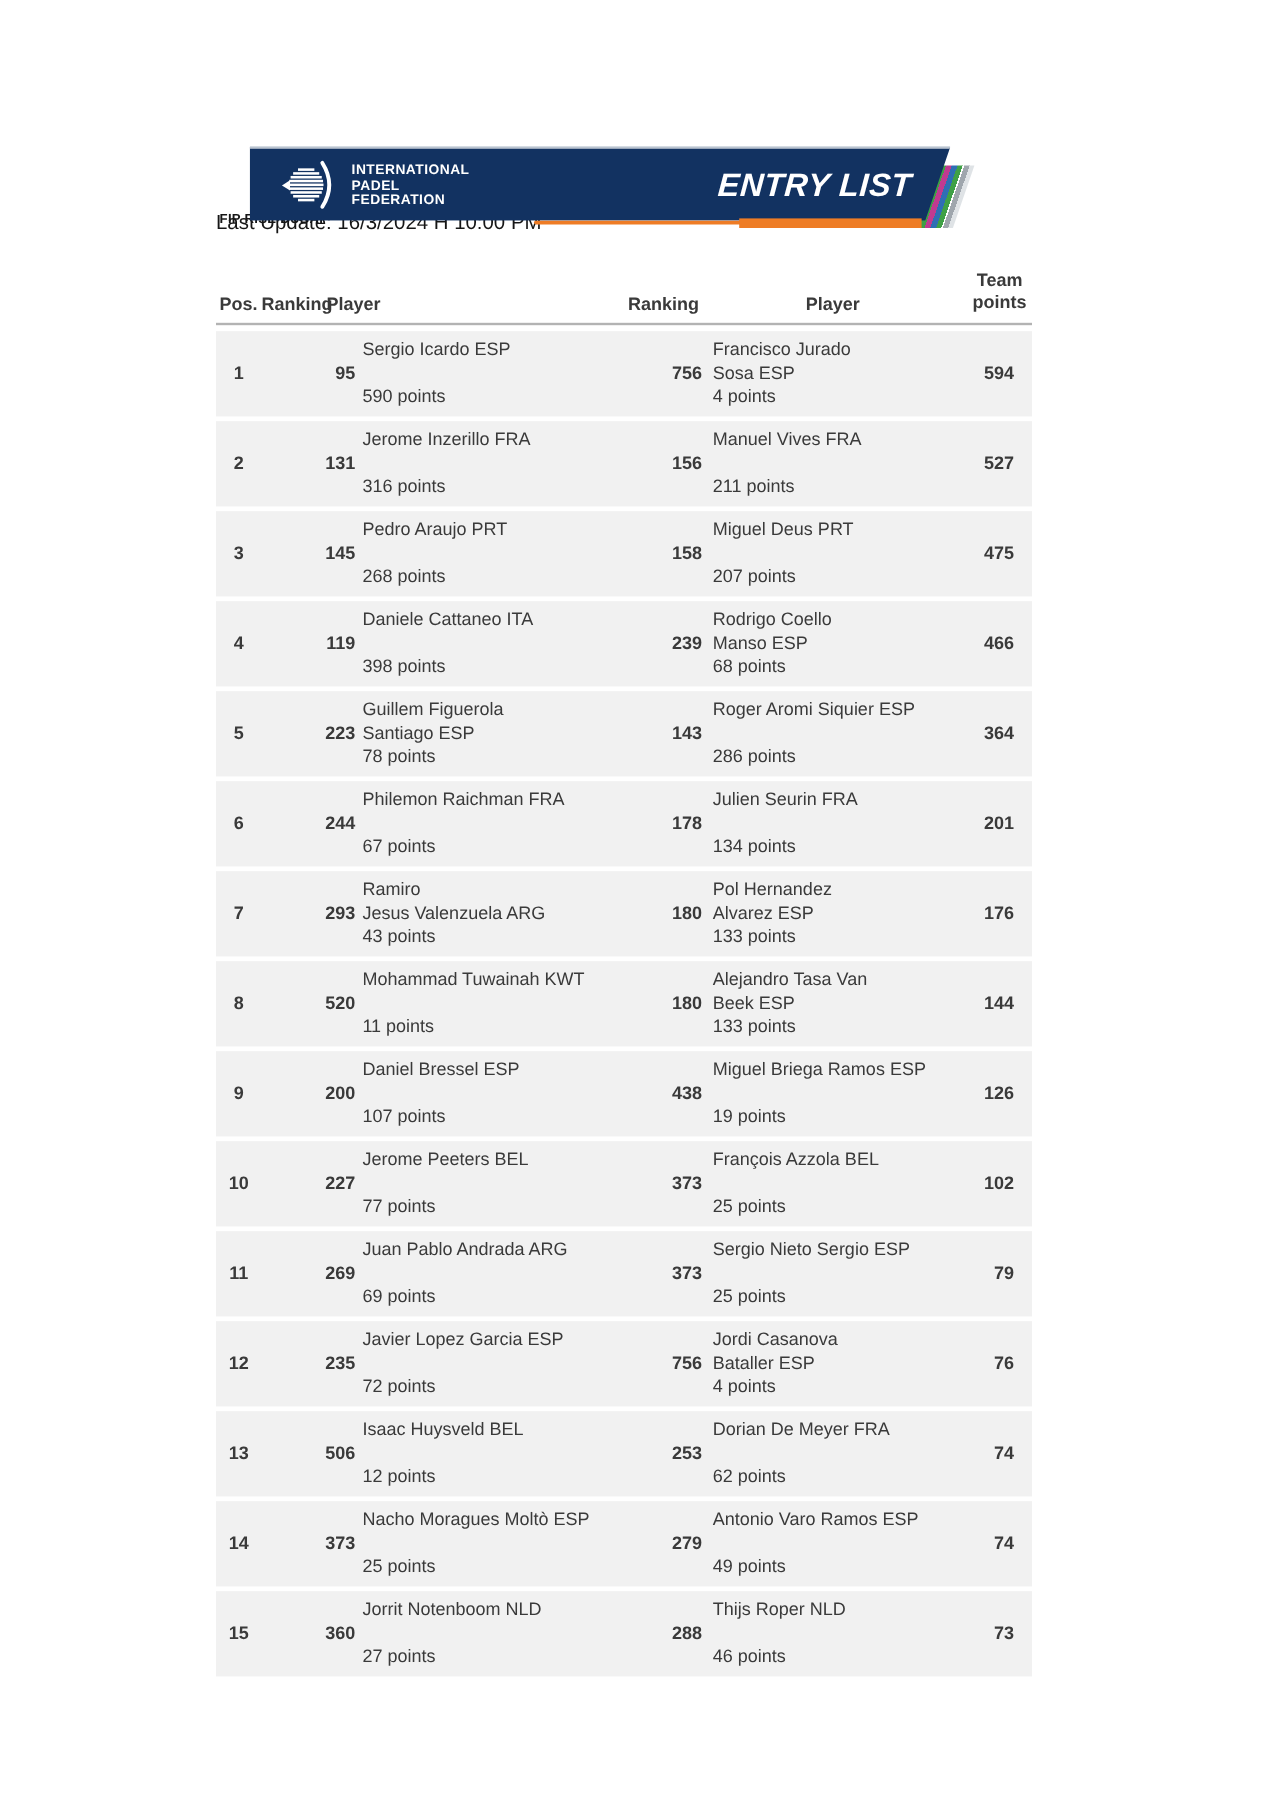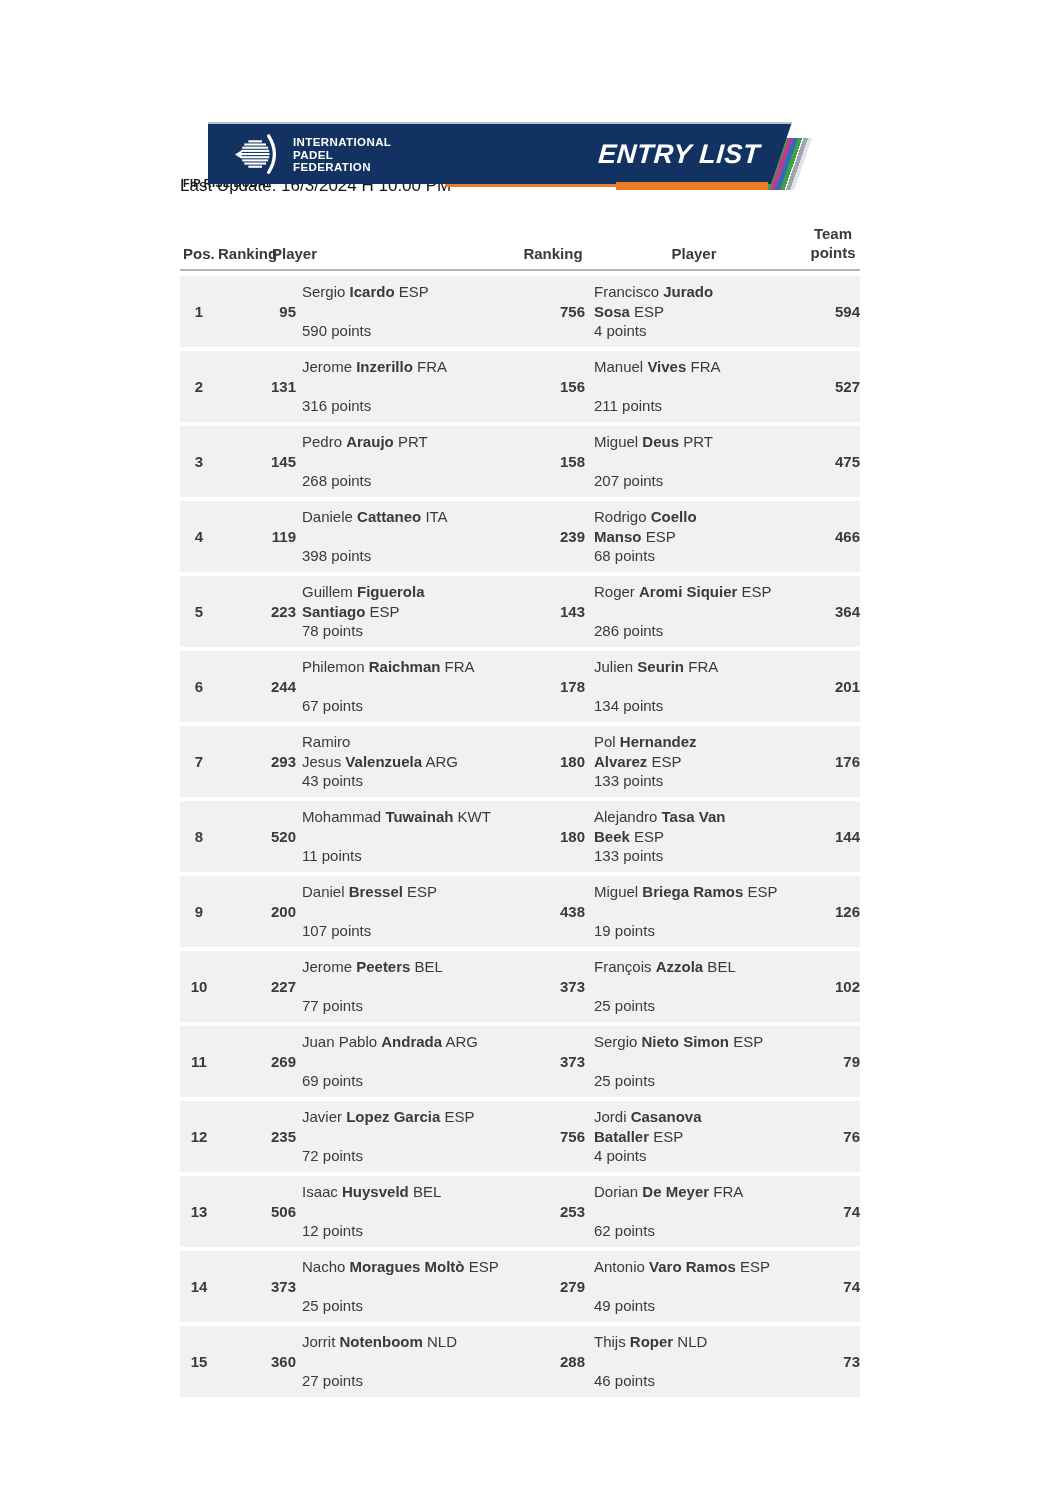--- a/index.html
+++ b/index.html
@@ -49,23 +49,23 @@
   .h-r2,.h-p2{text-align:center;}
   .h-team{justify-self:end;width:54px;text-align:center;line-height:19px;}
   .tbody{margin-top:5px;}
   .row{height:71px;margin-bottom:4px;background:var(--row-bg);}
   .c-pos{display:flex;align-items:center;justify-content:center;font-weight:bold;}
   .c-rank{display:flex;align-items:center;justify-content:flex-end;font-weight:bold;}
   .c-rank.r2{padding-right:3px;}
   .c-player{display:flex;flex-direction:column;justify-content:space-between;
             padding:6px 4px 8px 6px;box-sizing:border-box;}
   .nline{line-height:20px;white-space:nowrap;}
-  .nline .bold{font-weight:bold;}
+  .nline .bold{font-weight:normal;}
   .ppoints{line-height:16px;}
-  .c-team{display:flex;align-items:center;justify-content:flex-end;font-weight:bold;}
+  .c-team{display:flex;align-items:center;justify-content:flex-end;font-weight:bold;padding-right:15px;}
 </style>
 </head>
 <body>
 
 <div id="page">
 
   <div class="banner">
     <div class="stripes"></div>
     <div class="navy"></div>
     <div class="underline-thin"></div>
@@ -311,21 +311,21 @@
     <div class="c-rank">269</div>
     <div class="c-player">
       <div class="pname">
               <div class="nline"><span>Juan Pablo </span><span class="bold">Andrada</span><span> ARG</span></div>
             </div>
       <div class="ppoints">69 points</div>
     </div>
     <div class="c-rank r2">373</div>
     <div class="c-player">
       <div class="pname">
-              <div class="nline"><span>Sergio </span><span class="bold">Nieto Simon</span><span> ESP</span></div>
+              <div class="nline"><span>Sergio </span><span class="bold">Nieto Sergio</span><span> ESP</span></div>
             </div>
       <div class="ppoints">25 points</div>
     </div>
     <div class="c-team">79</div>
   </div>
 
   <div class="row">
     <div class="c-pos">12</div>
     <div class="c-rank">235</div>
     <div class="c-player">

